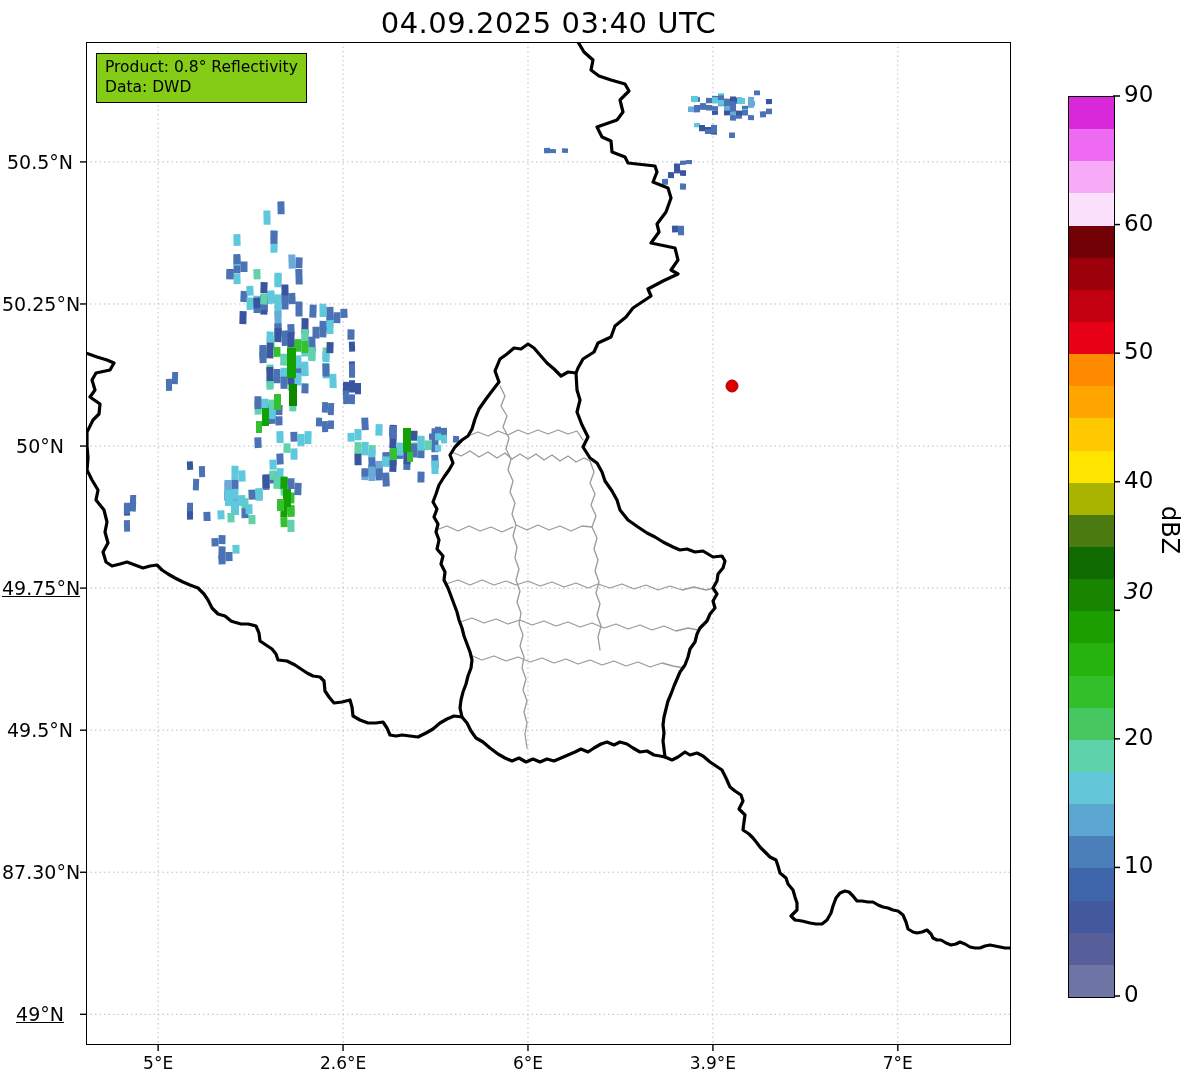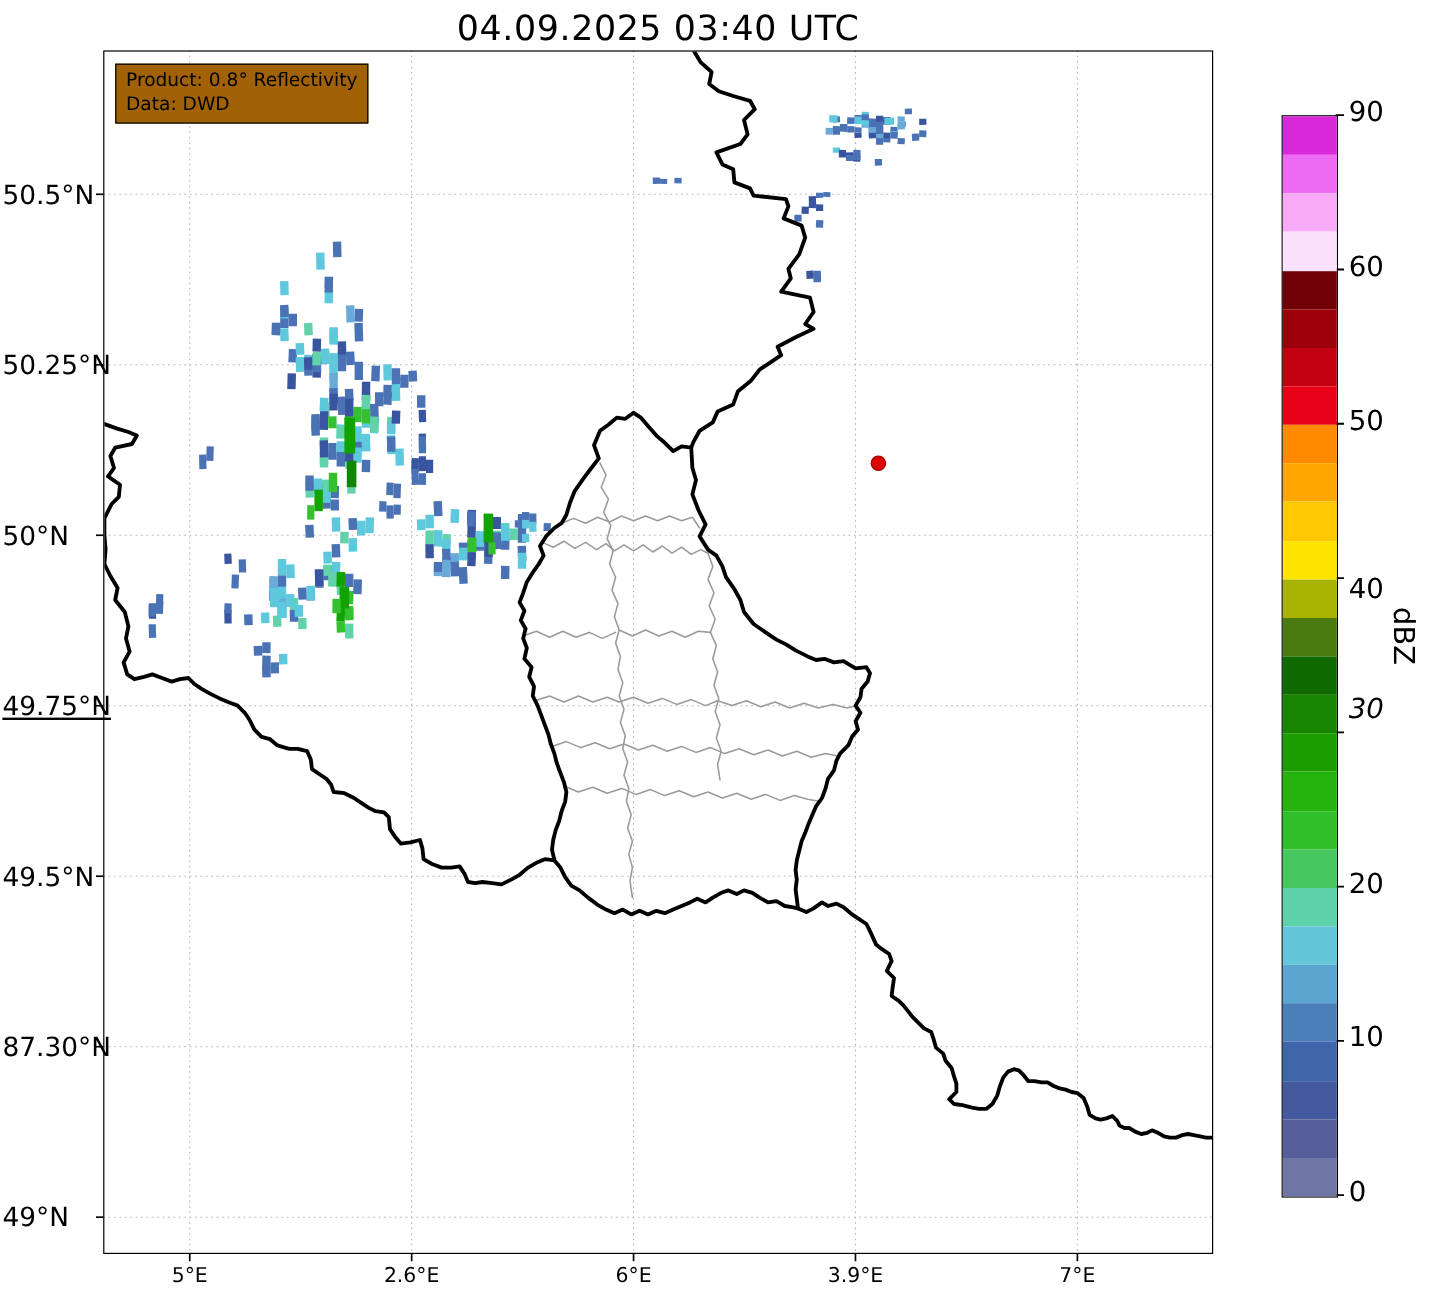--- a/index.html
+++ b/index.html
@@ -2,25 +2,25 @@
 <html><head>
 <meta charset="utf-8">
 <style>
   html,body{margin:0;padding:0;background:#ffffff;width:1202px;height:1081px;overflow:hidden;
             font-family:"DejaVu Sans","Liberation Sans",sans-serif;color:#000;}
   #stage{position:relative;width:1202px;height:1081px;background:#fff;}
   #title{position:absolute;left:86px;top:6px;width:925px;text-align:center;
          font-size:29px;letter-spacing:.5px;color:#000;}
   #plot-frame{position:absolute;left:86px;top:42px;width:925px;height:1003px;
               border:1.7px solid #000;box-sizing:border-box;background:transparent;}
-  #anno-box{position:absolute;left:96px;top:53px;background:#a16207;border:1.2px solid #000;
+  #anno-box{position:absolute;left:96px;top:53px;background:#84cc16;border:1.2px solid #000;
             padding:3px 8px 4px 8px;font-size:15.5px;line-height:1.32;z-index:30;}
   svg{position:absolute;left:0;top:0;}
   .xtick-label{position:absolute;font-size:17px;transform:translateX(-50%);white-space:nowrap;text-align:center;}
-  .ytick-label{position:absolute;width:76px;text-align:left;font-size:22px;white-space:nowrap;}
+  .ytick-label{position:absolute;width:76px;text-align:center;font-size:19px;white-space:nowrap;}
   #colorbar{position:absolute;left:1068px;top:96px;width:45px;height:900px;
             border:1.2px solid #000;box-sizing:content-box;}
   .cb-seg{width:45px;}
   .cb-tick-label{position:absolute;font-size:23px;white-space:nowrap;}
   #cb-axis-label{position:absolute;left:1146px;top:516px;font-size:24px;
                  transform:rotate(90deg);transform-origin:center;white-space:nowrap;}
 </style>
 </head>
 <body>
 
@@ -444,21 +444,21 @@
       <div class="xtick-label" style="left: 712.899px; top: 1053px;">3.9°E</div>
       <div class="xtick-label" style="left: 897.825px; top: 1053px;">7°E</div>
     </div>
   <div id="ylabels">
       <div class="ytick-label" style="left: 2px; top: 150.905px;">50.5°N</div>
       <div class="ytick-label" style="left: 2px; top: 292.973px;">50.25°N</div>
       <div class="ytick-label" style="left: 2px; top: 435.041px;">50°N</div>
       <div class="ytick-label" style="left: 2px; top: 577.109px; text-decoration: underline;">49.75°N</div>
       <div class="ytick-label" style="left: 2px; top: 719.177px;">49.5°N</div>
       <div class="ytick-label" style="left: 2px; top: 861.245px;">87.30°N</div>
-      <div class="ytick-label" style="left: 2px; top: 1003.31px;">49°N</div>
+      <div class="ytick-label" style="left: 2px; top: 1003.31px; text-decoration: underline;">49°N</div>
     </div>
 
   <div id="colorbar">
       <div class="cb-seg" style="height: 32.1429px; background: rgb(217, 40, 217);"></div>
       <div class="cb-seg" style="height: 32.1429px; background: rgb(238, 106, 242);"></div>
       <div class="cb-seg" style="height: 32.1429px; background: rgb(247, 171, 247);"></div>
       <div class="cb-seg" style="height: 32.1429px; background: rgb(252, 225, 252);"></div>
       <div class="cb-seg" style="height: 32.1429px; background: rgb(113, 0, 7);"></div>
       <div class="cb-seg" style="height: 32.1429px; background: rgb(155, 0, 11);"></div>
       <div class="cb-seg" style="height: 32.1429px; background: rgb(195, 0, 15);"></div>
@@ -481,20 +481,20 @@
       <div class="cb-seg" style="height: 32.1429px; background: rgb(75, 127, 185);"></div>
       <div class="cb-seg" style="height: 32.1429px; background: rgb(63, 101, 171);"></div>
       <div class="cb-seg" style="height: 32.1429px; background: rgb(67, 88, 157);"></div>
       <div class="cb-seg" style="height: 32.1429px; background: rgb(87, 95, 155);"></div>
       <div class="cb-seg" style="height: 32.1429px; background: rgb(110, 116, 164);"></div>
     </div>
   <div id="cb-labels">
       <div class="cb-tick-label" style="left: 1124px; top: 81px;">90</div>
       <div class="cb-tick-label" style="left: 1124px; top: 209.571px;">60</div>
       <div class="cb-tick-label" style="left: 1124px; top: 338.143px;">50</div>
-      <div class="cb-tick-label" style="left: 1124px; top: 466.714px; margin-top: 11px;">40</div>
+      <div class="cb-tick-label" style="left: 1124px; top: 466.714px;">40</div>
       <div class="cb-tick-label" style="left: 1124px; top: 578px; font-style: italic;">30</div>
       <div class="cb-tick-label" style="left: 1124px; top: 723.857px;">20</div>
       <div class="cb-tick-label" style="left: 1124px; top: 852.429px;">10</div>
       <div class="cb-tick-label" style="left: 1124px; top: 981px;">0</div>
     </div>
   <div id="cb-axis-label">dBZ</div>
 </div>
 
 </body></html>

